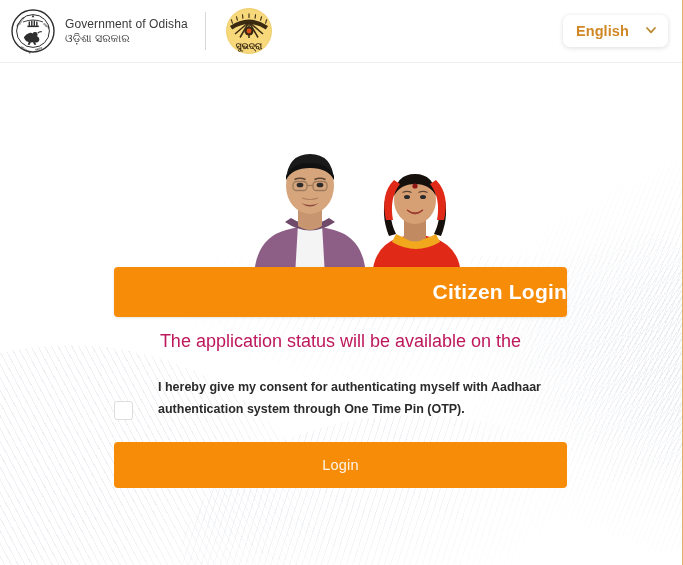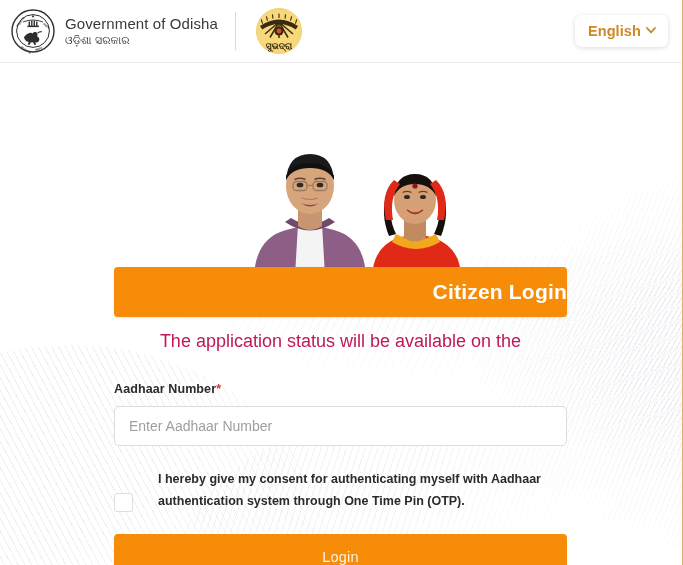--- a/index.html
+++ b/index.html
@@ -141,21 +141,21 @@
     height: 48px;
     flex: none;
   }
   .gov-text {
     display: flex;
     flex-direction: column;
     justify-content: center;
     line-height: 1.25;
   }
   .gov-en {
-    font-size: 15px;
+    font-size: 12px;
     color: #3a3a3a;
     letter-spacing: 0.1px;
     white-space: nowrap;
   }
   .gov-od {
     font-size: 11px;
     color: #3a3a3a;
     letter-spacing: 0.1px;
     white-space: nowrap;
   }
@@ -169,21 +169,21 @@
   .subhadra-logo {
     width: 48px;
     height: 48px;
     flex: none;
   }
   .header-spacer { flex: 1 1 auto; }
 
   .lang-select {
     display: inline-flex;
     align-items: center;
-    gap: 4px;
+    gap: 16px;
     background: #ffffff;
     border: none;
     border-radius: 7px;
     padding: 7px 11px 7px 13px;
     box-shadow: 0 1px 5px rgba(0,0,0,0.14);
     cursor: pointer;
   }
   .lang-label {
     font-size: 14.5px;
     font-weight: bold;
@@ -466,26 +466,20 @@
     </div>
 
     <div class="login-card">
 
       <div class="card-banner">
         <span class="card-banner-title">Citizen Login</span>
       </div>
 
       <div class="status-note">The application status will be available on the</div>
 
-      <div class="field-block">
-        <label class="field-label">
-          <span>Aadhaar Number</span><span class="req-star">*</span>
-        </label>
-        <input class="text-input" type="text" placeholder="Enter Aadhaar Number" style="">
-      </div>
 
       <div class="consent-row">
         <span class="checkbox"></span>
         <span class="consent-text">I hereby give my consent for authenticating myself with Aadhaar authentication system through One Time Pin (OTP).</span>
       </div>
 
       <button class="login-button">Login</button>
     </div>
   </div>
 </div>

